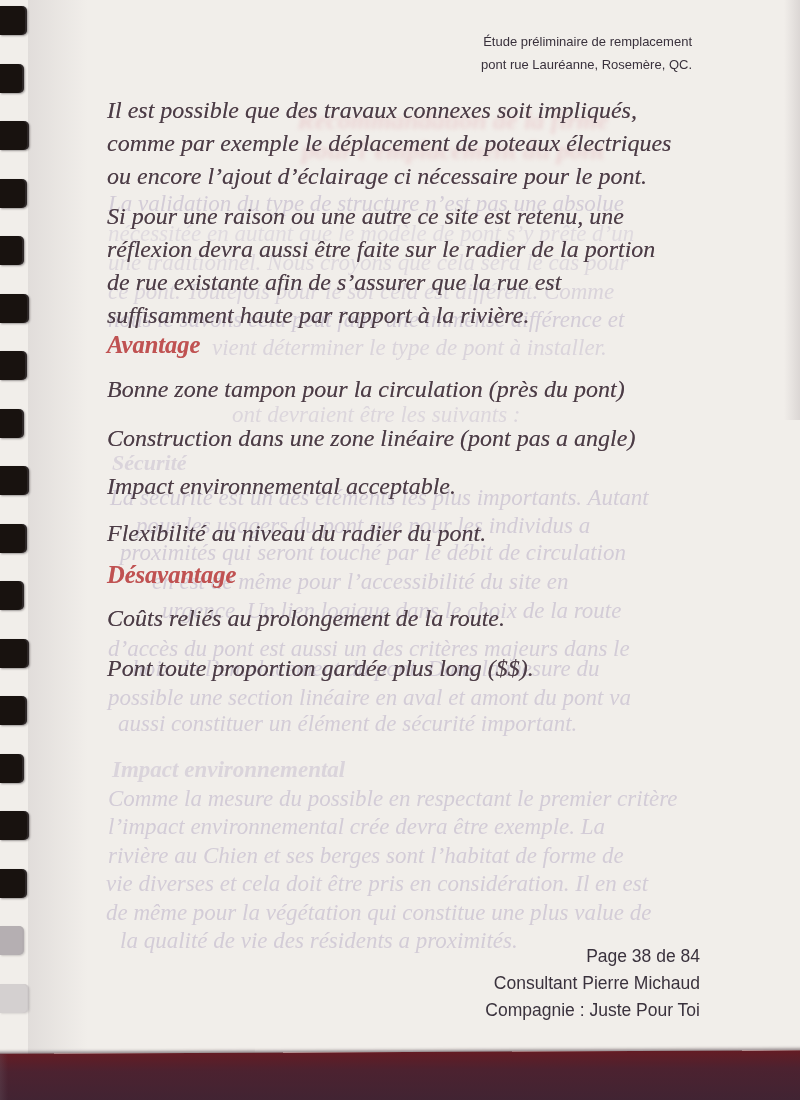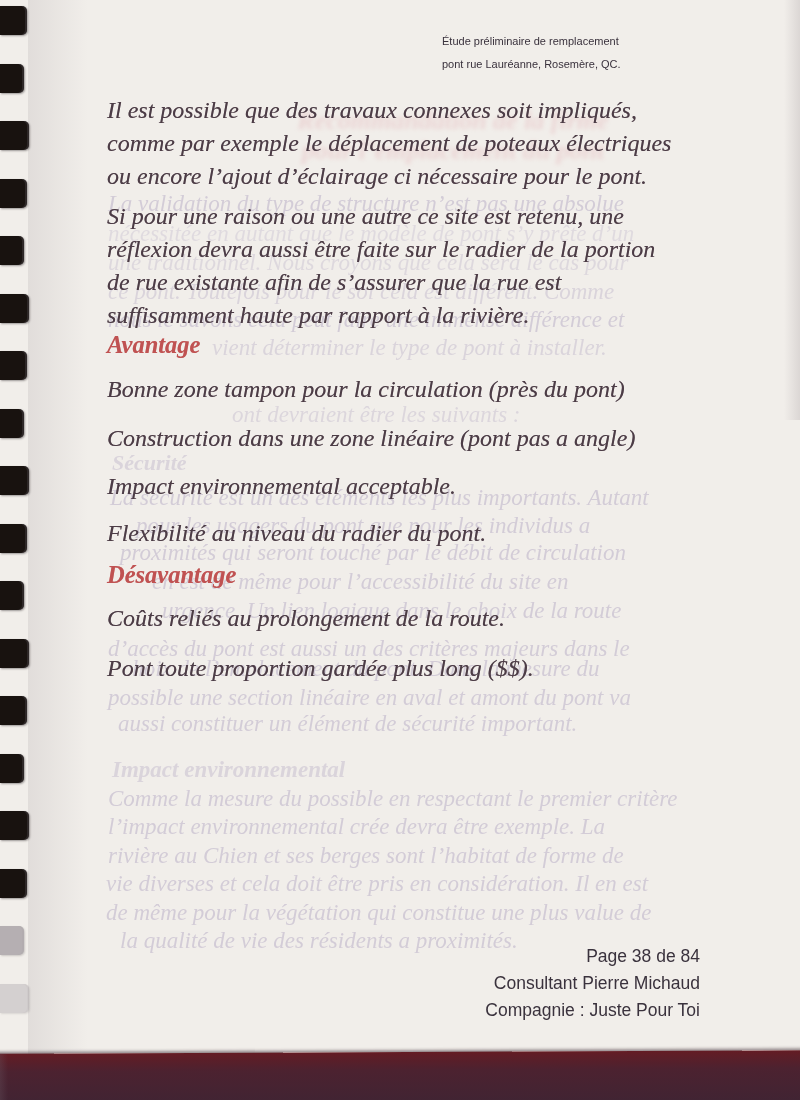--- a/index.html
+++ b/index.html
@@ -40,22 +40,22 @@
   .gl8{top:485px;left:110px;} .gl9{top:513px;left:136px;}
   .gl10{top:540px;left:120px;} .gl11{top:569px;left:152px;}
   .gl12{top:598px;left:162px;} .gl13{top:636px;left:108px;}
   .gl14{top:656px;left:122px;} .gl15{top:685px;left:108px;}
   .gl16{top:711px;left:118px;} .gl17{top:757px;left:112px;font-size:23px;font-style:italic;}
   .gl18{top:786px;left:108px;} .gl19{top:814px;left:108px;}
   .gl20{top:843px;left:108px;} .gl21{top:871px;left:106px;}
   .gl22{top:900px;left:106px;} .gl23{top:928px;left:120px;}
 
   
-  .hdr{position:absolute;top:30px;left:442px;width:250px;text-align:left;
-    font-family:"Liberation Sans", sans-serif;font-size:11px;line-height:23px;
+  .hdr{position:absolute;top:30px;left:442px;width:250px;text-align:right;
+    font-family:"Liberation Sans", sans-serif;font-size:13px;line-height:23px;
     color:#39313c;}
   .bodyline{position:absolute;left:107px;white-space:nowrap;font-style:italic;
     font-size:24px;color:#4c3c46;text-shadow:0 0 0.5px rgba(76,60,70,0.55);}
   .redhead{position:absolute;left:107px;white-space:nowrap;font-style:italic;
     font-weight:bold;font-size:24.5px;color:#c05252;
     text-shadow:0 0 0.5px rgba(192,82,82,0.5);}
   .p1a{top:97px;} .p1b{top:130px;} .p1c{top:163px;}
   .p2a{top:203px;} .p2b{top:236px;} .p2c{top:269px;} .p2d{top:302px;}
   .havant{top:331px;}
   .adv0{top:376px;} .adv1{top:425px;} .adv2{top:473px;} .adv3{top:520px;}

